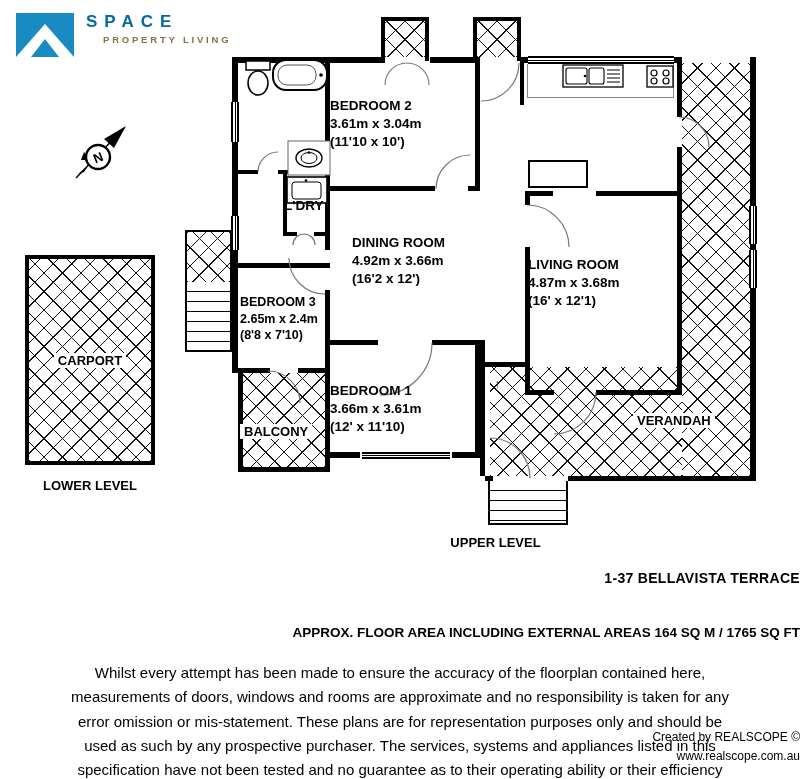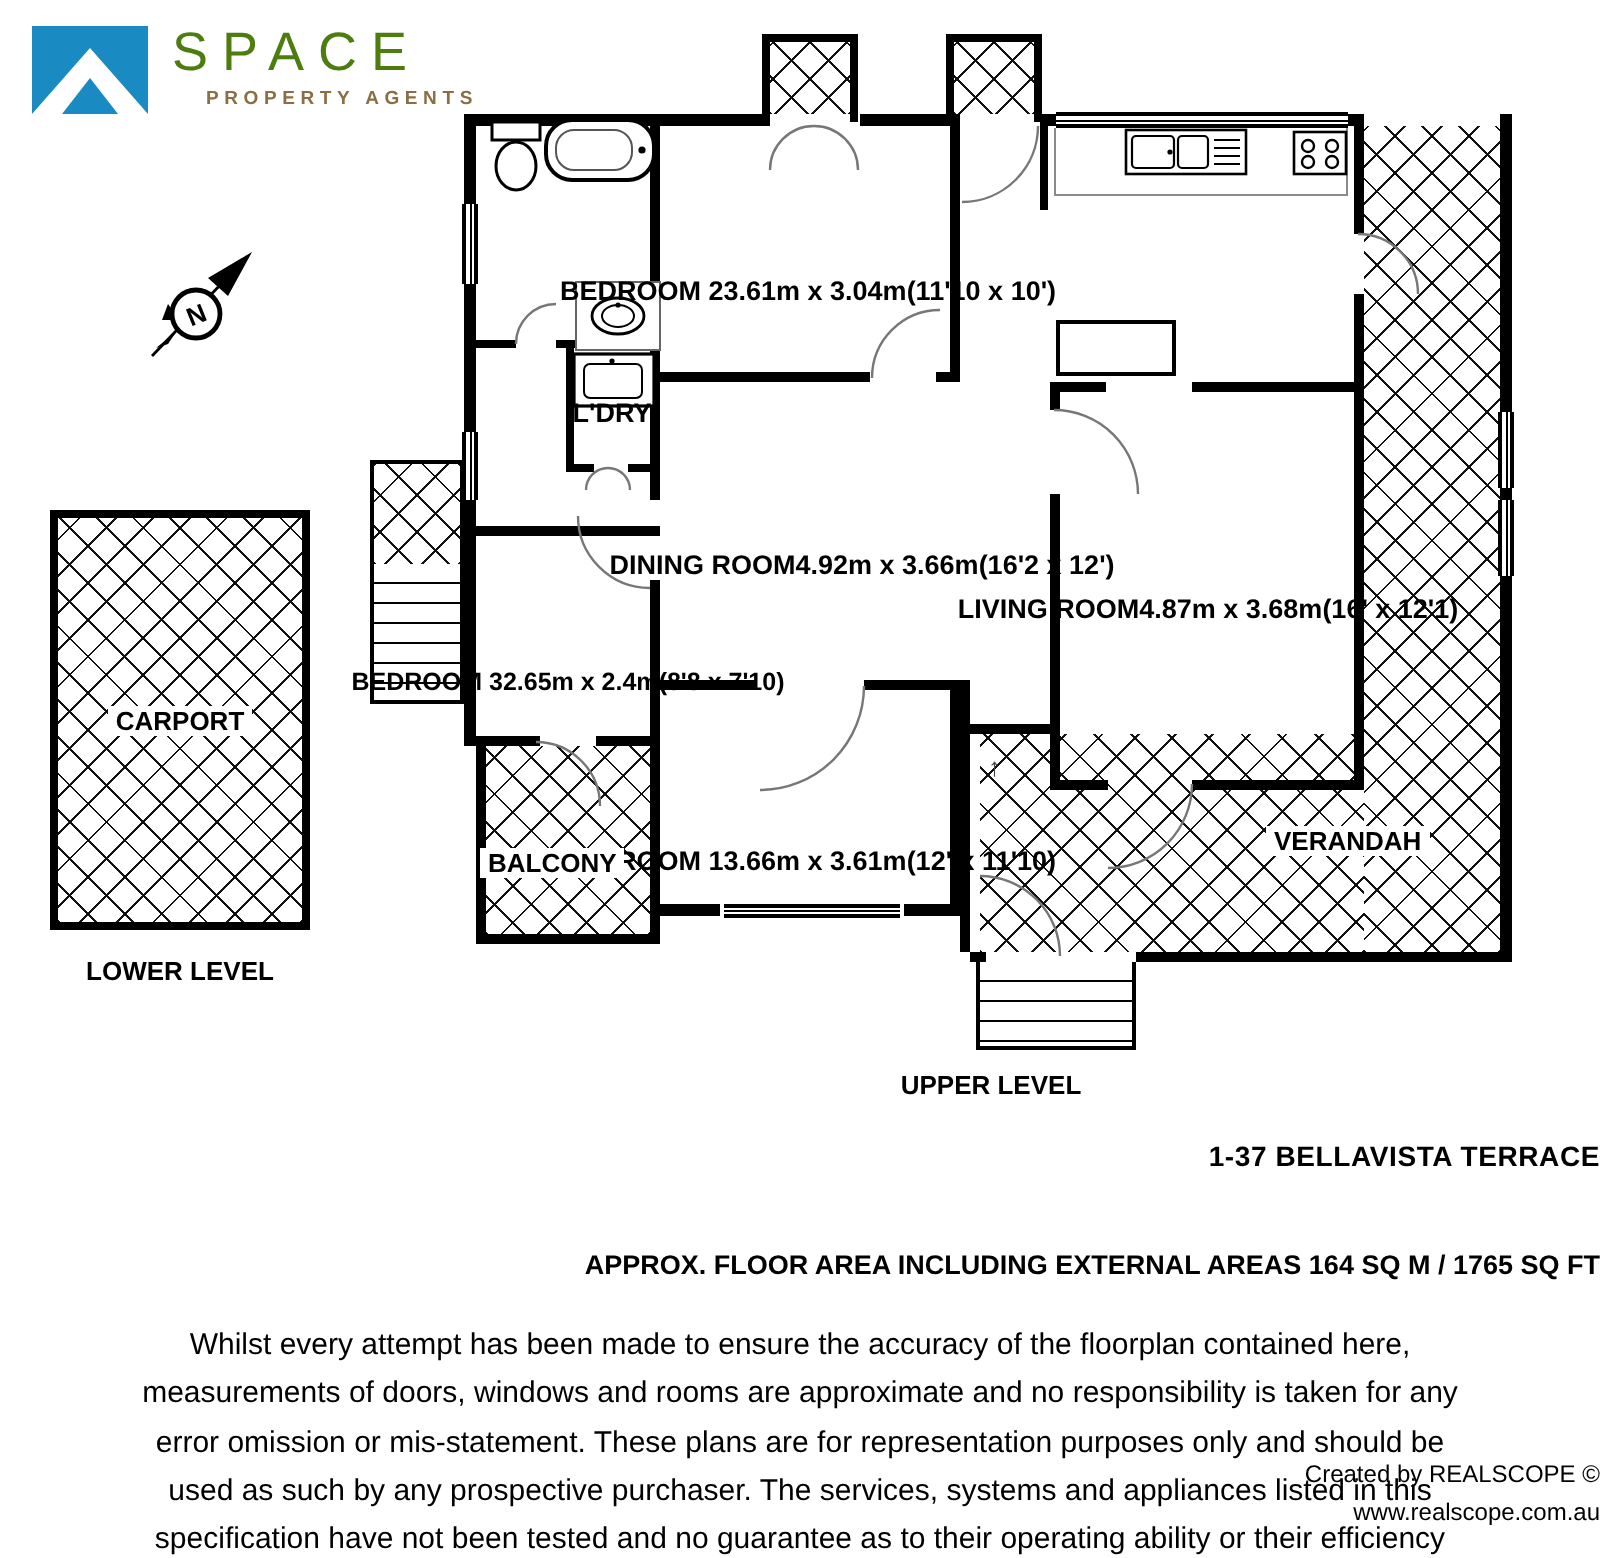--- a/index.html
+++ b/index.html
@@ -11,52 +11,52 @@
       repeating-linear-gradient(45deg,#111 0,#111 1px,transparent 1px,transparent 13px),
       repeating-linear-gradient(-45deg,#111 0,#111 1px,transparent 1px,transparent 13px);}
   .stairs{position:absolute;background:repeating-linear-gradient(180deg,#fff 0 9px,#000 9px 10px);
       border:2px solid #000;}
   .winH{position:absolute;background:#fff;border-top:2px solid #000;border-bottom:2px solid #000;
       background-image:linear-gradient(#000,#000);background-size:100% 1px;background-position:center;
       background-repeat:no-repeat;}
   .winV{position:absolute;background:#fff;border-left:2px solid #000;border-right:2px solid #000;
       background-image:linear-gradient(#000,#000);background-size:1px 100%;background-position:center;
       background-repeat:no-repeat;}
-  .rlbl{position:absolute;display:flex;flex-direction:row;align-items:flex-end;justify-content:center;
+  .rlbl{position:absolute;display:flex;flex-direction:column;align-items:flex-start;justify-content:center;
       font-weight:bold;font-size:13.5px;line-height:1.35;text-align:center;white-space:nowrap;}
   .rlbl.small{font-size:12.5px;}
   .chip{position:absolute;font-weight:bold;font-size:13px;background:#fff;padding:0 4px;white-space:nowrap;}
   .lvl{position:absolute;font-weight:bold;font-size:13px;text-align:center;white-space:nowrap;}
   .thin{position:absolute;border:1px solid #8a8a8a;background:transparent;}
   .bench{position:absolute;border:2px solid #000;background:#fff;}
   .fixture{position:absolute;}
   .centerline{position:absolute;left:0;width:800px;text-align:right;}
   .addr{font-weight:bold;font-size:14px;letter-spacing:.3px;}
   .area{font-weight:bold;font-size:13.5px;}
   .disc{position:absolute;left:70px;width:660px;font-size:15px;line-height:1.62;text-align:center;}
   .cred{font-size:12px;}
   .logo{position:absolute;left:16px;top:13px;display:flex;align-items:flex-start;}
-  .brand{color:#4d7c0f;font-size:27px;font-weight:400;letter-spacing:7px;margin-left:12px;line-height:1;}
+  .brand{color:#0369a1;font-size:17px;font-weight:700;letter-spacing:7px;margin-left:12px;line-height:1;}
   .tagline{color:#8a6f44;font-size:9.5px;font-weight:bold;letter-spacing:2.8px;margin-left:29px;margin-top:4px;}
   .arrow{position:absolute;font-size:13px;font-weight:bold;color:#444;}
   svg{display:block;}
 </style>
 </head>
 <body>
 
 <div class="page">
 
   <div class="logo">
     <svg width="58" height="44" viewBox="0 0 58 44">
       <rect x="0" y="0" width="58" height="44" fill="#1a8ac2"></rect>
       <path d="M0,44 L29,11 L58,44 L43,44 L29,26 L15,44 Z" fill="#ffffff"></path>
     </svg>
     <div>
       <div class="brand">SPACE</div>
-      <div class="tagline">PROPERTY AGENTS</div>
+      <div class="tagline">PROPERTY LIVING</div>
     </div>
   </div>
 
   <svg class="fixture" style="left:68px;top:122px" width="62" height="62" viewBox="0 0 62 62">
     <line x1="8" y1="56" x2="56" y2="6" stroke="#000" stroke-width="1.4"></line>
     <polygon points="58,4 36,17 46,26" fill="#000"></polygon>
     <polygon points="10,52 20,44 16,50" fill="#000"></polygon>
     <polygon points="16,30 22,38 13,38" fill="#000"></polygon>
     <circle cx="30" cy="35" r="12" fill="#fff" stroke="#000" stroke-width="2.4"></circle>
     <text x="30" y="40" font-size="13" font-weight="bold" text-anchor="middle" transform="rotate(-22 30 35)">N</text>

